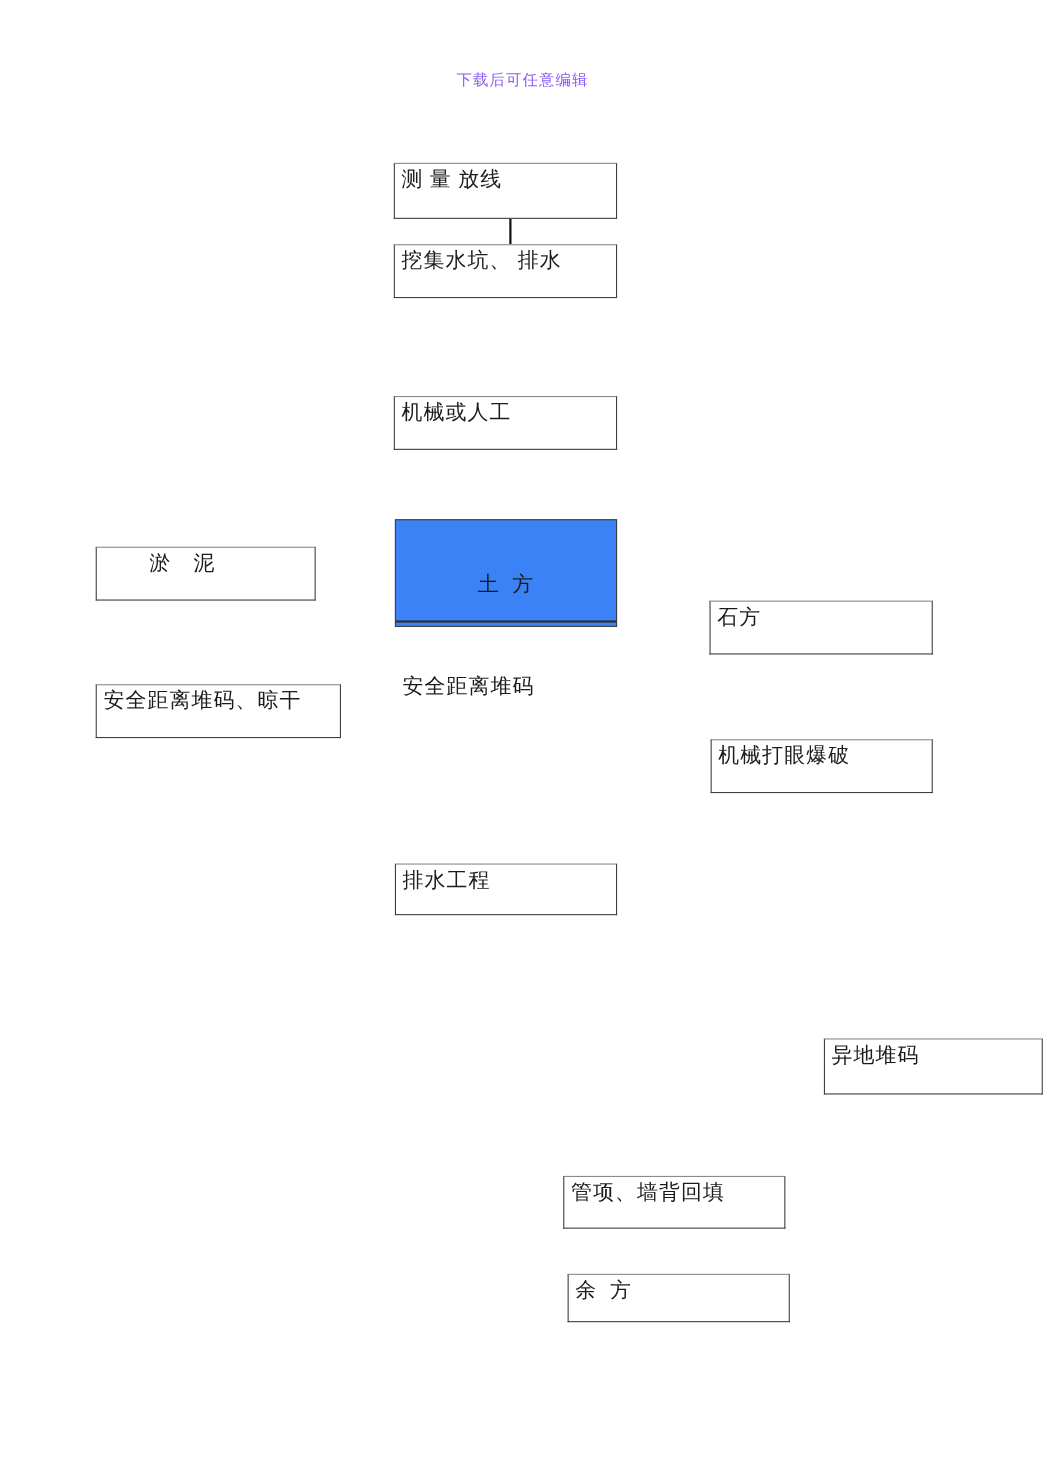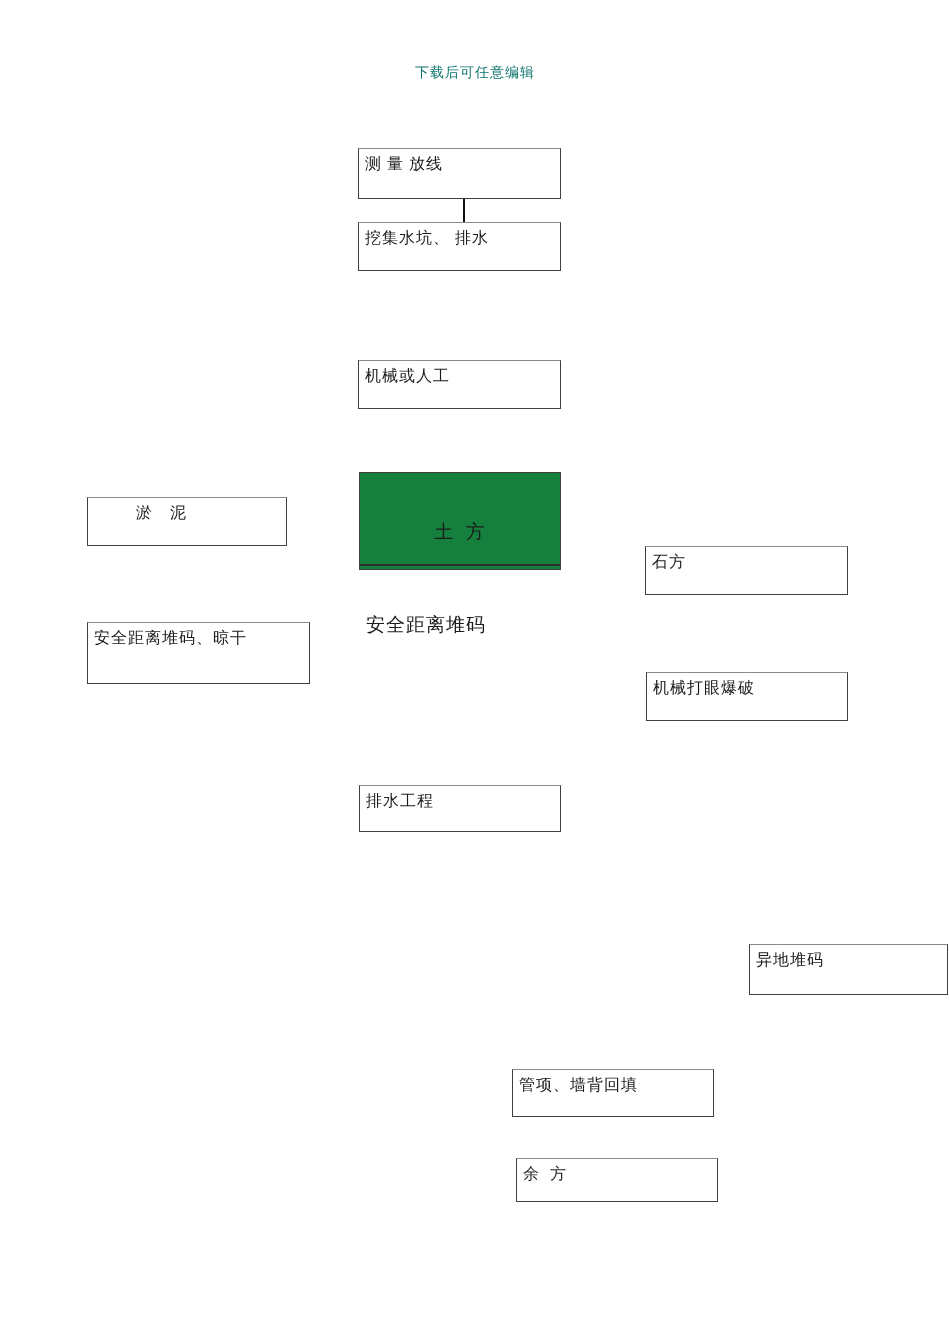--- a/index.html
+++ b/index.html
@@ -17,38 +17,38 @@
     color: #1b1b1b;
   }
   .watermark {
     position: absolute;
     left: 0;
     right: 0;
     top: 64px;
     text-align: center;
     font-size: 14px;
     letter-spacing: 1px;
-    color: #0f766e;
+    color: #8b5cf6;
   }
   .node {
     position: absolute;
     border: 1px solid #3f3f3f;
     border-top-color: #8a8a8a;
     background: #ffffff;
-    font-size: 16px;
+    font-size: 19px;
     letter-spacing: 1px;
     white-space: pre;
     box-sizing: border-box;
     padding: 3px 6px 0 6px;
     line-height: 24px;
   }
   .split-box {
     position: absolute;
     border: 1px solid #3f3f3f;
-    background: #15803d;
+    background: #3b82f6;
     box-sizing: border-box;
     font-size: 19px;
     letter-spacing: 1px;
     white-space: pre;
   }
   .split-top {
     height: 49px;
     border-bottom: 2px solid #2f2f2f;
     text-align: center;
     padding-top: 3px;
@@ -103,21 +103,21 @@
 
   <div class="node" style="left:358px; top:360px; width:203px; height:49px;">机械或人工</div>
 
   <div class="split-box" style="left:359px; top:472px; width:202px; height:98px;">
     <div class="split-top">土  方</div>
     <div class="split-bottom">安全距离堆码</div>
   </div>
 
   <div class="node" style="left:87px; top:497px; width:200px; height:49px; padding-left:48px;">淤　泥</div>
 
-  <div class="node" style="left:87px; top:622px; width:223px; height:62px;">安全距离堆码、晾干</div>
+  <div class="node" style="left:87px; top:622px; width:223px; height:49px;">安全距离堆码、晾干</div>
 
   <div class="node" style="left:645px; top:546px; width:203px; height:49px;">石方</div>
 
   <div class="node" style="left:359px; top:785px; width:202px; height:47px;">排水工程</div>
 
   <div class="node" style="left:646px; top:672px; width:202px; height:49px;">机械打眼爆破</div>
 
 
   <div class="node" style="left:749px; top:944px; width:199px; height:51px;">异地堆码</div>
 

